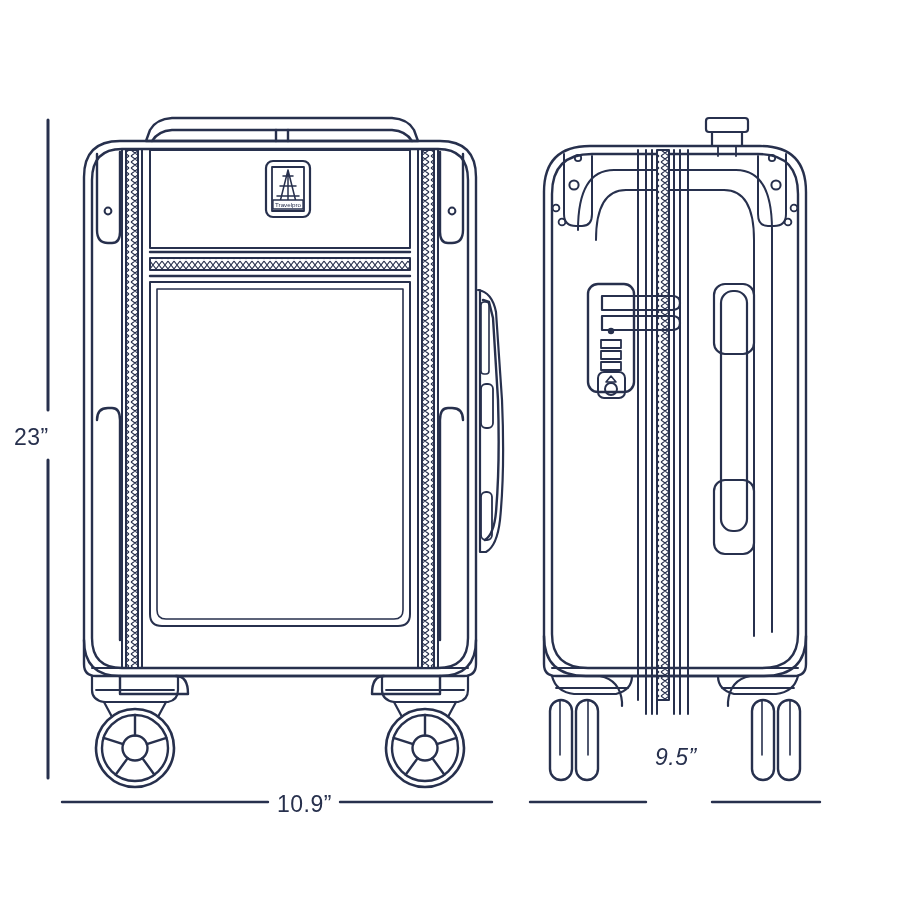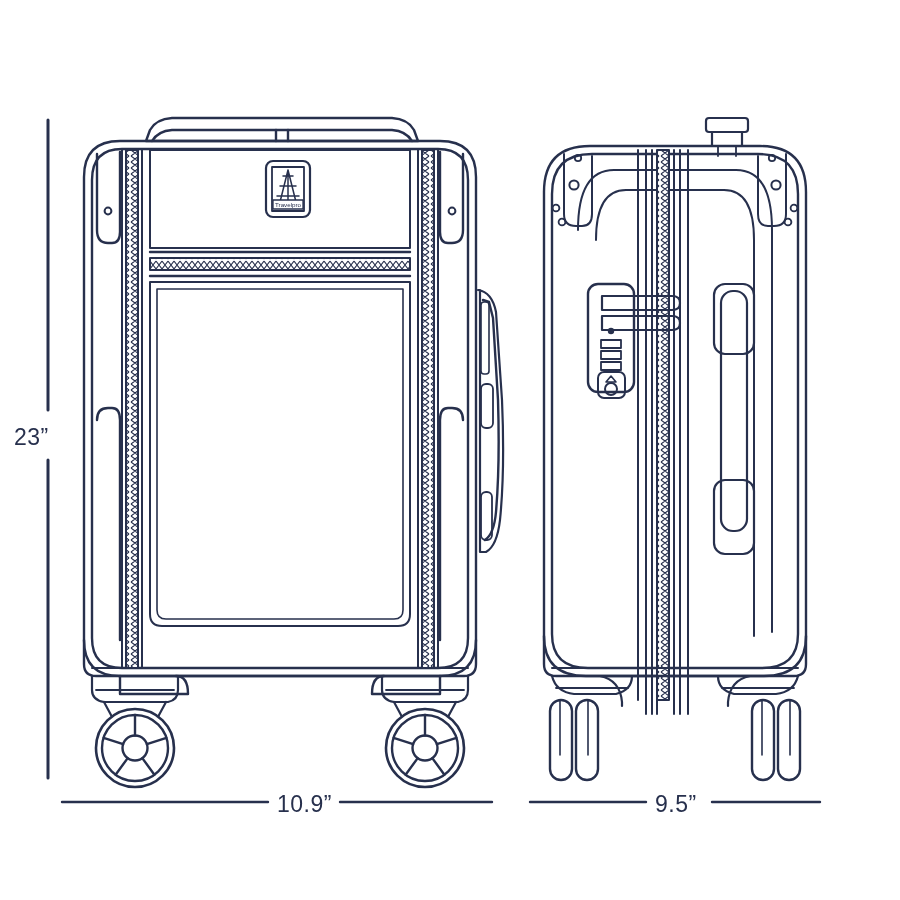--- a/index.html
+++ b/index.html
@@ -17,21 +17,21 @@
     position:absolute;
     font-family:"Liberation Sans", sans-serif;
     font-size:23px;
     color:#27304d;
     letter-spacing:.5px;
     white-space:nowrap;
     user-select:none;
   }
   #lbl-height{left:14px;top:424px;}
   #lbl-width-front{left:277px;top:791px;}
-  #lbl-depth-side{left:655px;top:791px;}
+  #lbl-depth-side{left:655px;top:744px;font-style:italic;}
 </style>
 </head>
 <body>
 
 <div id="stage">
 
   <svg class="diagram" viewBox="0 0 900 900">
     <defs>
 
       <pattern id="zipH" patternUnits="userSpaceOnUse" width="6" height="10">

